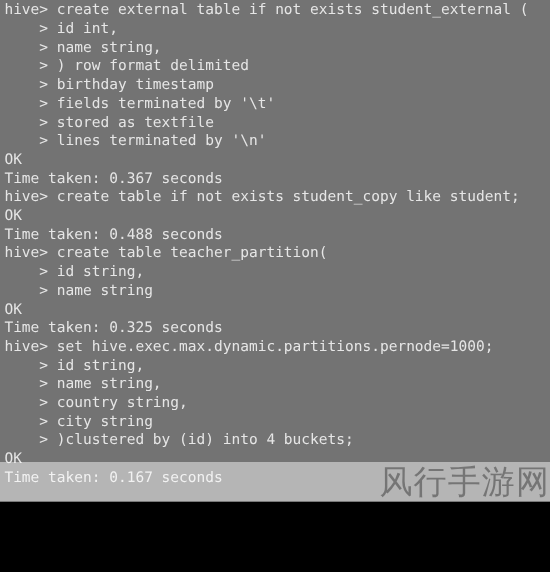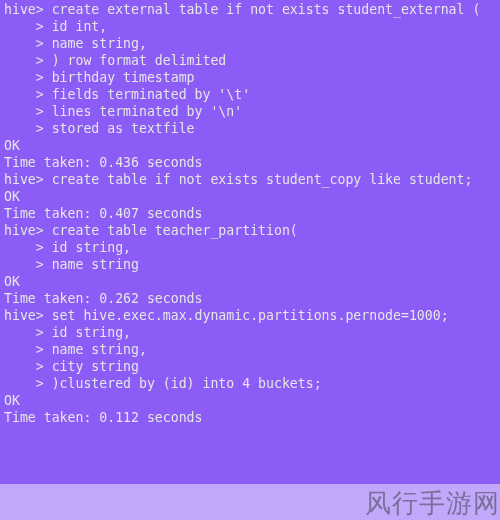--- a/index.html
+++ b/index.html
@@ -9,22 +9,22 @@
     background: #000000;
   }
   body {
     width: 500px;
     height: 520px;
     overflow: hidden;
   }
   #terminal {
     position: relative;
     width: 500px;
-    height: 520px;
-    background: #8b5cf6;
+    height: 456px;
+    background: #737373;
     font-family: "DejaVu Sans Mono", "Liberation Mono", monospace;
     font-size: 13.2px;
     line-height: 17px;
     color: #e6e6e6;
     letter-spacing: 0px;
     box-sizing: border-box;
     padding: 1px 0 0 4px;
   }
   .line {
     height: 17px;
@@ -42,59 +42,60 @@
     bottom: 0;
     height: 36px;
     background: rgba(255, 255, 255, 0.47);
     pointer-events: none;
   }
   #watermark-text {
     position: absolute;
     right: 0px;
     bottom: 2px;
     font-family: "DejaVu Sans", "Liberation Sans", sans-serif;
-    font-size: 26px;
+    font-size: 30px;
     line-height: 30px;
     letter-spacing: 1px;
     color: rgba(40, 40, 40, 0.45);
     white-space: pre;
     pointer-events: none;
   }
 </style>
 </head>
 <body>
 
 <div id="terminal">
 
   <div id="terminal-output">
       <div class="line"><span class="line-text">hive&gt; create external table if not exists student_external (</span></div>
       <div class="line"><span class="line-text">    &gt; id int,</span></div>
       <div class="line"><span class="line-text">    &gt; name string,</span></div>
       <div class="line"><span class="line-text">    &gt; ) row format delimited</span></div>
       <div class="line"><span class="line-text">    &gt; birthday timestamp</span></div>
       <div class="line"><span class="line-text">    &gt; fields terminated by '\t'</span></div>
+      <div class="line"><span class="line-text">    &gt; stored as textfile</span></div>
       <div class="line"><span class="line-text">    &gt; lines terminated by '\n'</span></div>
-      <div class="line"><span class="line-text">    &gt; stored as textfile</span></div>
       <div class="line"><span class="line-text">OK</span></div>
-      <div class="line"><span class="line-text">Time taken: 0.436 seconds</span></div>
+      <div class="line"><span class="line-text">Time taken: 0.367 seconds</span></div>
       <div class="line"><span class="line-text">hive&gt; create table if not exists student_copy like student;</span></div>
       <div class="line"><span class="line-text">OK</span></div>
-      <div class="line"><span class="line-text">Time taken: 0.407 seconds</span></div>
+      <div class="line"><span class="line-text">Time taken: 0.488 seconds</span></div>
       <div class="line"><span class="line-text">hive&gt; create table teacher_partition(</span></div>
       <div class="line"><span class="line-text">    &gt; id string,</span></div>
       <div class="line"><span class="line-text">    &gt; name string</span></div>
       <div class="line"><span class="line-text">OK</span></div>
-      <div class="line"><span class="line-text">Time taken: 0.262 seconds</span></div>
+      <div class="line"><span class="line-text">Time taken: 0.325 seconds</span></div>
       <div class="line"><span class="line-text">hive&gt; set hive.exec.max.dynamic.partitions.pernode=1000;</span></div>
       <div class="line"><span class="line-text">    &gt; id string,</span></div>
       <div class="line"><span class="line-text">    &gt; name string,</span></div>
+      <div class="line"><span class="line-text">    &gt; country string,</span></div>
       <div class="line"><span class="line-text">    &gt; city string</span></div>
       <div class="line"><span class="line-text">    &gt; )clustered by (id) into 4 buckets;</span></div>
       <div class="line"><span class="line-text">OK</span></div>
-      <div class="line"><span class="line-text">Time taken: 0.112 seconds</span></div>
+      <div class="line"><span class="line-text">Time taken: 0.167 seconds</span></div>
     </div>
 
   <div class="line">
     
   </div>
 
   <div id="watermark-band"></div>
   <div id="watermark-text">风行手游网</div>
 
 </div>

